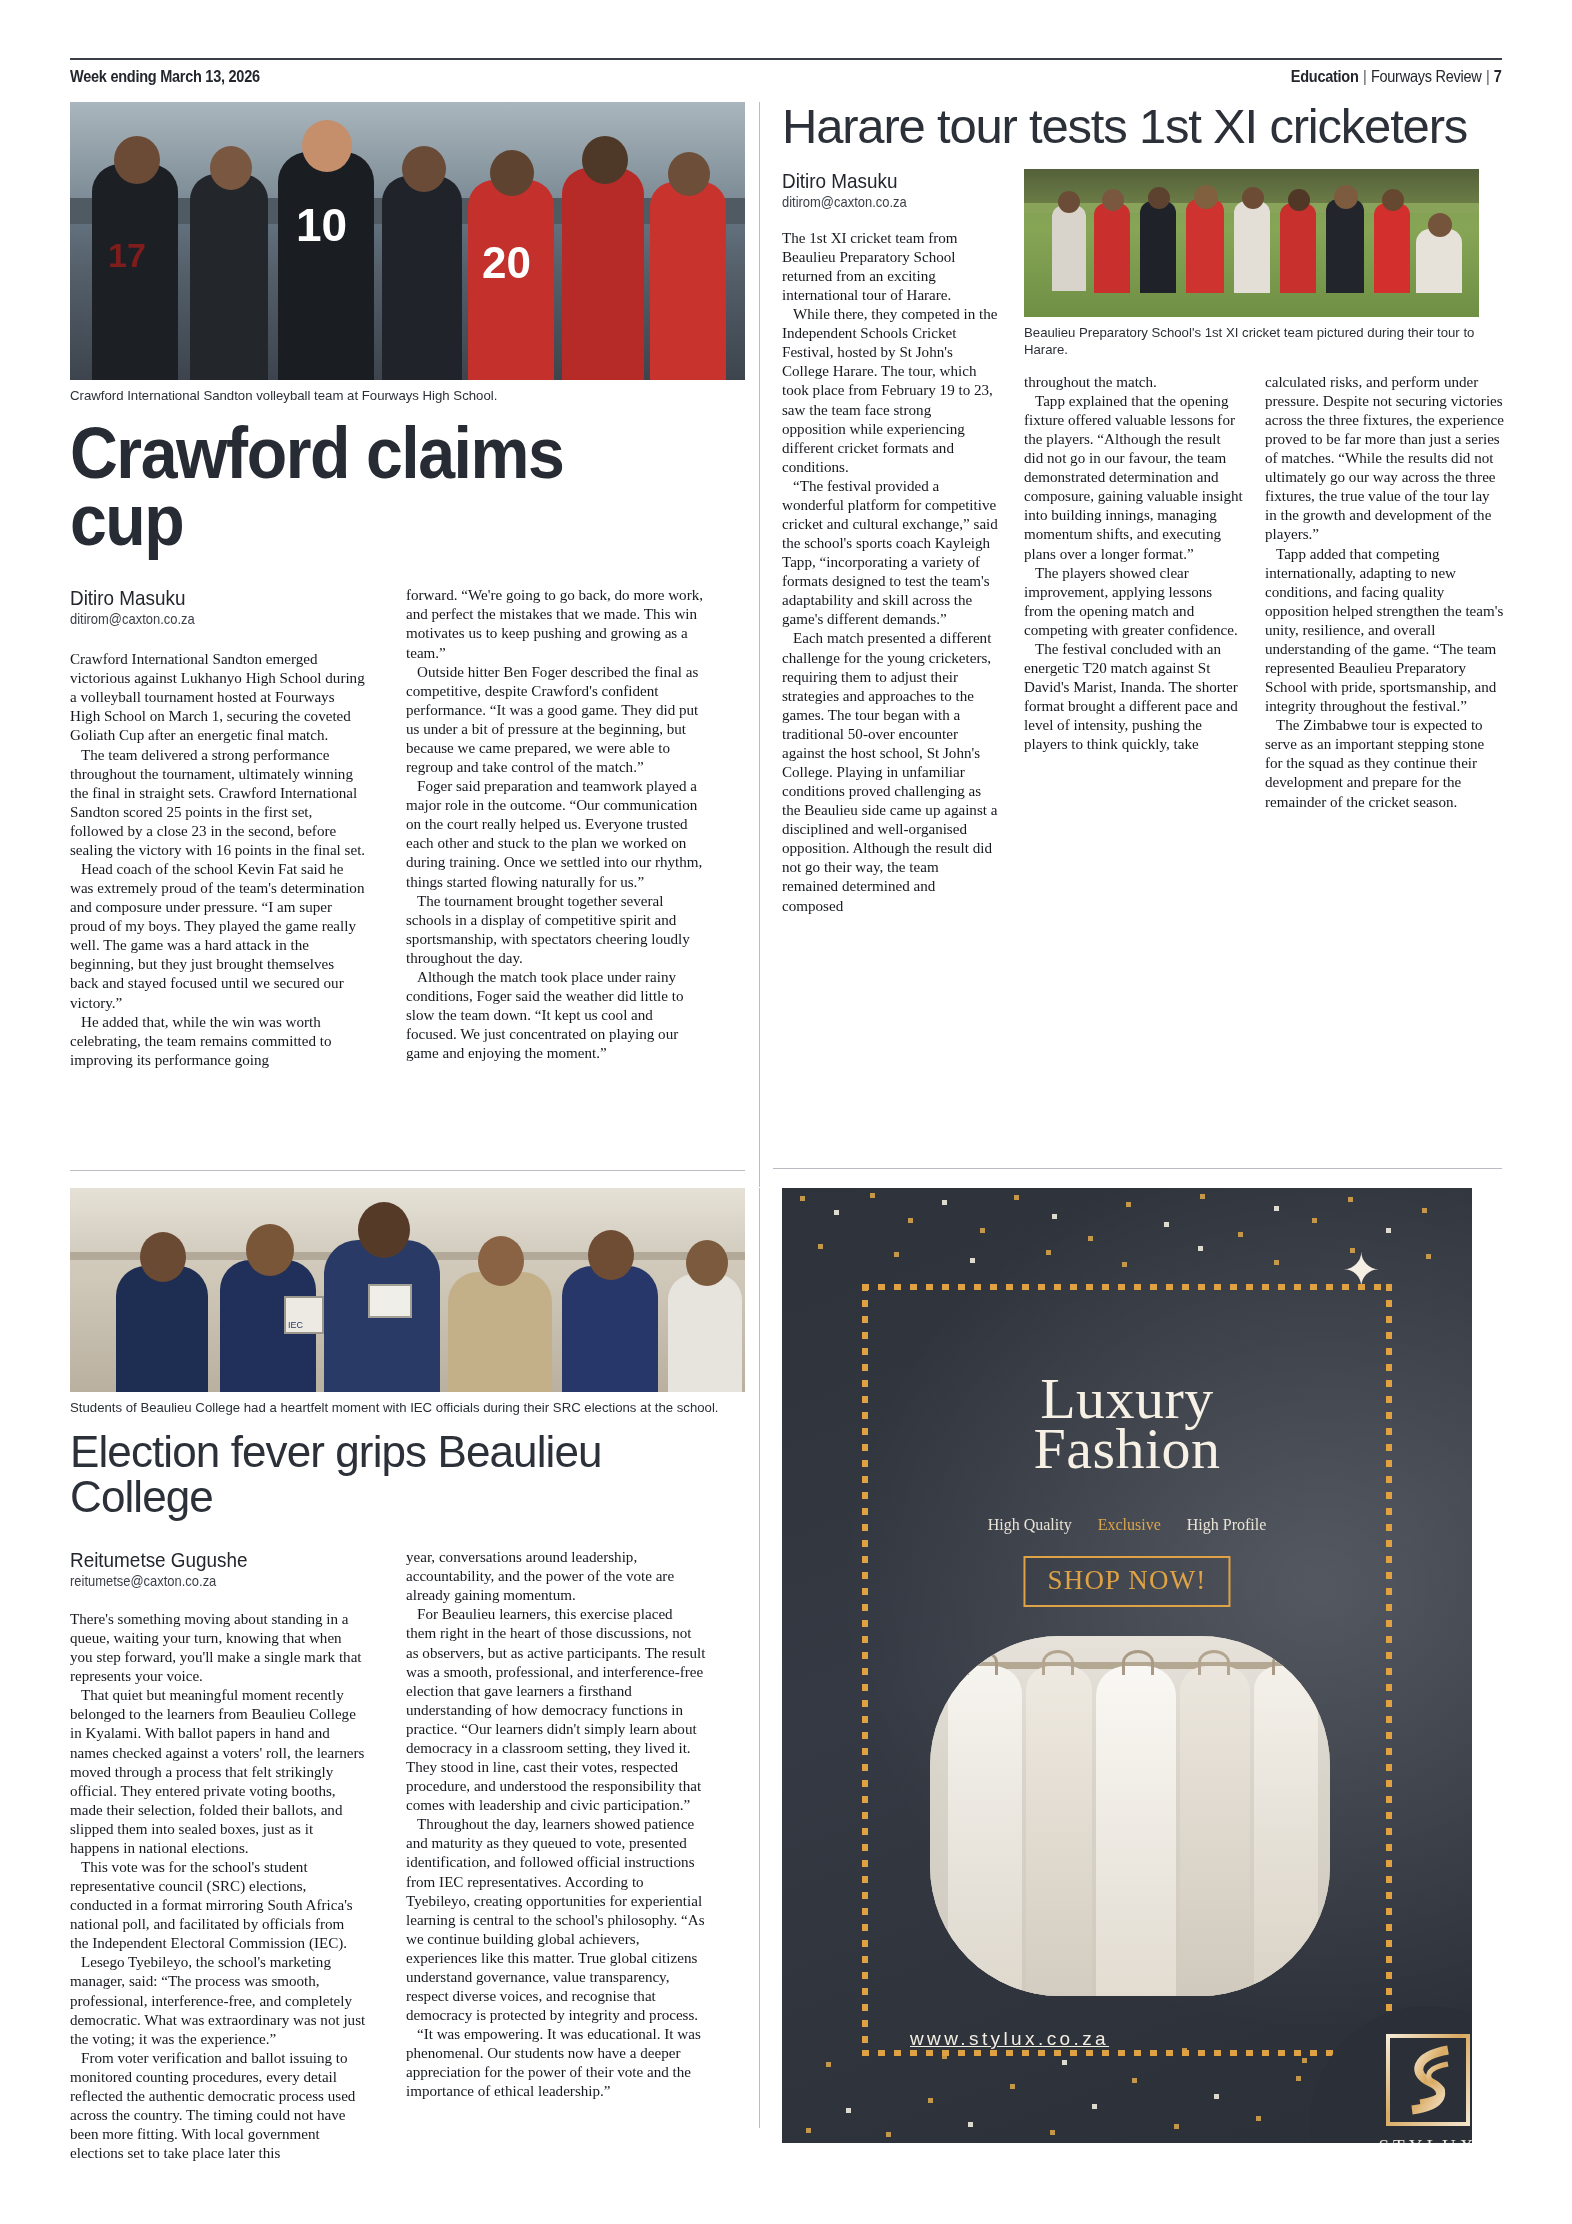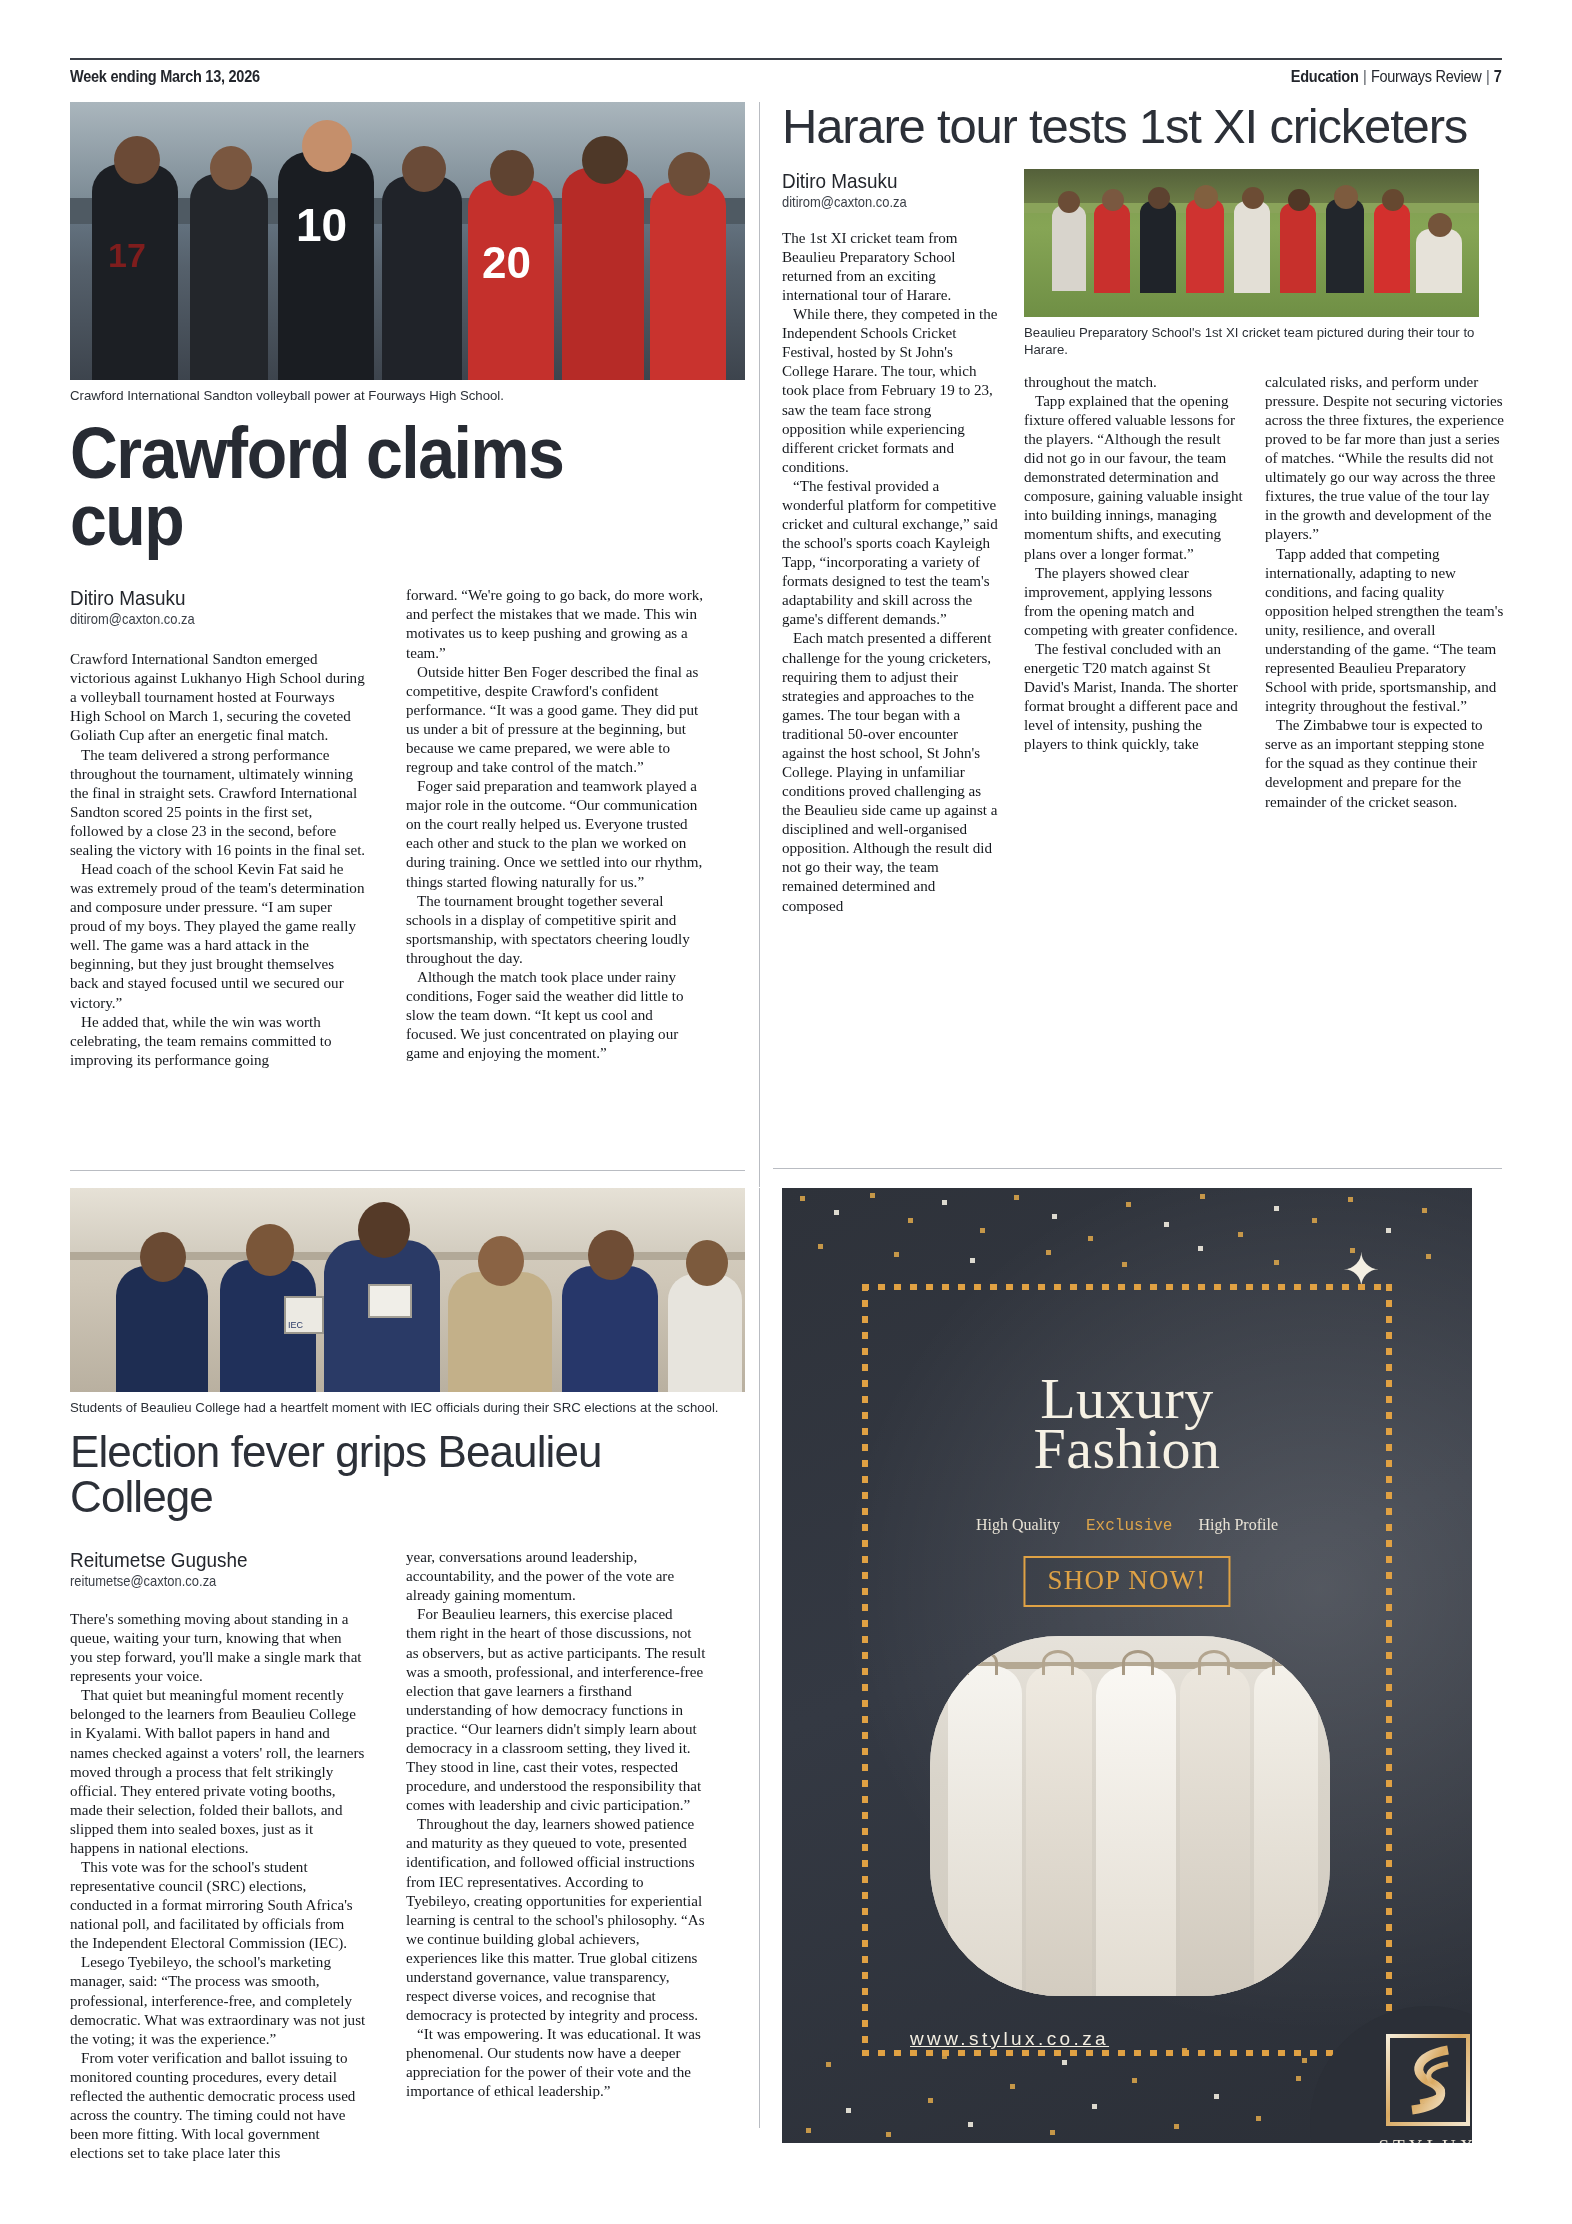--- a/index.html
+++ b/index.html
@@ -104,21 +104,21 @@
   .sparkle { position:absolute; color:#f4efe2; font-size:46px; line-height:1; }
   .ad-title {
     position:absolute; width:100%; text-align:center;
     font-family:"Liberation Serif", serif;
     color:#f6f1e4; font-size:58px; line-height:1.0; letter-spacing:0.5px;
   }
   .ad-tags {
     position:absolute; width:100%; text-align:center;
     font-family:"Liberation Serif", serif; font-size:16px; color:#e9e3d6;
   }
-  .ad-tags .gold { color:#dca44b;font-family:Liberation Mono, monospace; }
+  .ad-tags .gold { color:#dca44b; }
   .ad-tags span { margin:0 13px; }
   .shopnow {
     position:absolute; left:50%; transform:translateX(-50%);
     border:2px solid #dfa245; color:#dfa245;
     font-family:"Liberation Serif", serif; font-size:27px; letter-spacing:1.2px;
     padding:7px 22px 9px 22px; background:rgba(0,0,0,0.05);
   }
   .ad-photo {
     position:absolute; border-radius:130px 130px 130px 130px; overflow:hidden;
     background:#d8d5cf;
@@ -180,21 +180,21 @@
 
         <div style="position:absolute;left:398px;top:78px;width:86px;height:200px;background:#c4302c;border-radius:26px 26px 0 0;"></div>
         <div style="position:absolute;left:420px;top:48px;width:44px;height:46px;border-radius:50%;background:#5f4331;"></div>
         <div style="position:absolute;left:412px;top:136px;color:#fff;font-family:'Liberation Sans',sans-serif;font-weight:bold;font-size:44px;">20</div>
         <div style="position:absolute;left:492px;top:66px;width:82px;height:212px;background:#b62b27;border-radius:26px 26px 0 0;"></div>
         <div style="position:absolute;left:512px;top:34px;width:46px;height:48px;border-radius:50%;background:#4e3828;"></div>
         <div style="position:absolute;left:580px;top:80px;width:76px;height:198px;background:#c9332e;border-radius:24px 24px 0 0;"></div>
         <div style="position:absolute;left:598px;top:50px;width:42px;height:44px;border-radius:50%;background:#6d4e39;"></div>
       </div>
 
-      <div class="caption">Crawford International Sandton volleyball power at Fourways High School.</div>
+      <div class="caption">Crawford International Sandton volleyball team at Fourways High School.</div>
 
       <h1 class="hl-heavy">Crawford claims cup</h1>
 
       <div style="display:flex;margin-top:32px;">
         <div style="width:318px;padding-right:22px;box-sizing:border-box;">
           <div class="byline-name">Ditiro Masuku</div>
           <div class="byline-mail">ditirom@caxton.co.za</div>
           <div class="body-text" style="margin-top:22px;">
             <p class="first">Crawford International Sandton emerged victorious against Lukhanyo High School during a volleyball tournament hosted at Fourways High School on March 1, securing the coveted Goliath Cup after an energetic final match.</p>
             <p>The team delivered a strong performance throughout the tournament, ultimately winning the final in straight sets. Crawford International Sandton scored 25 points in the first set, followed by a close 23 in the second, before sealing the victory with 16 points in the final set.</p>

